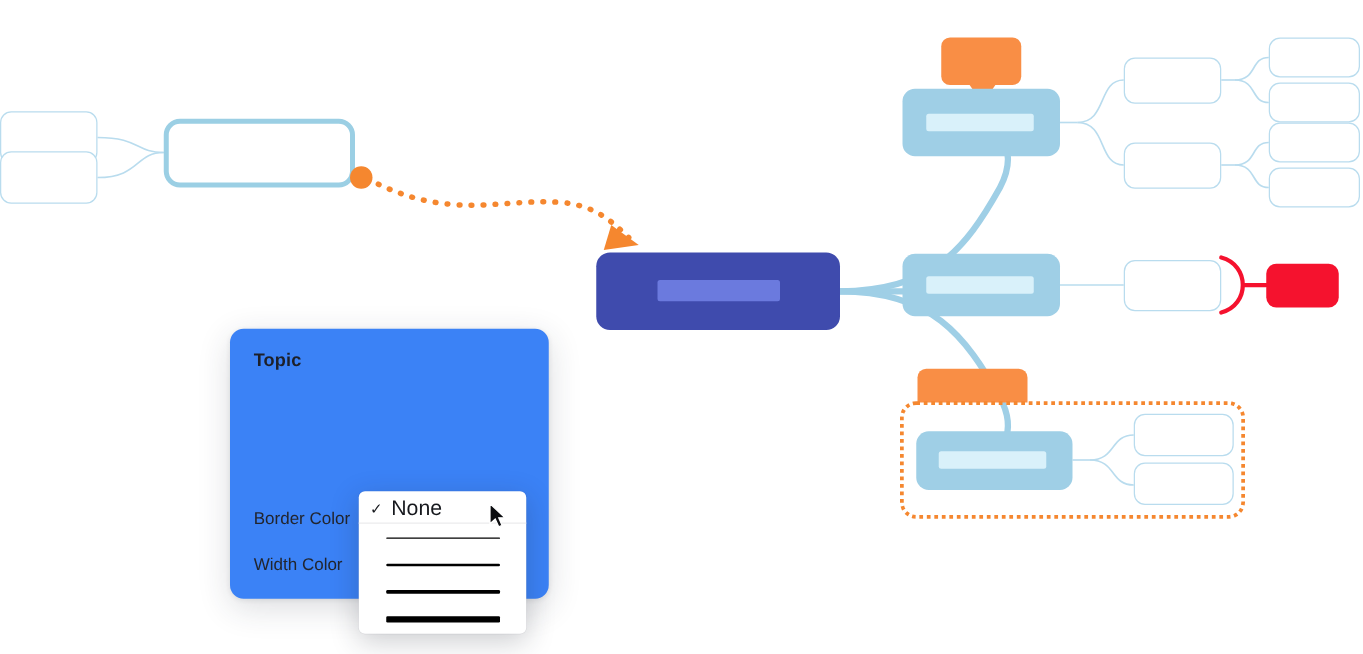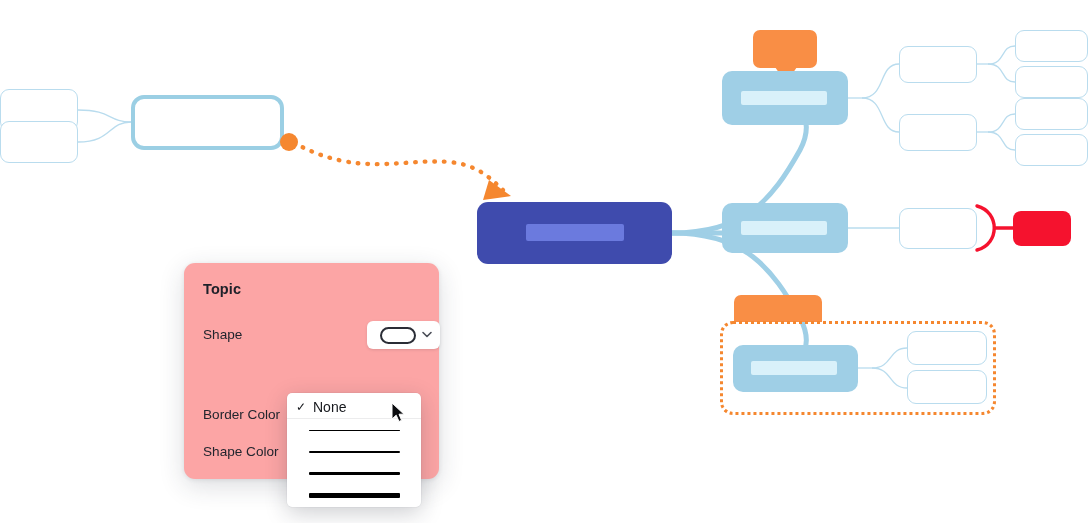--- a/index.html
+++ b/index.html
@@ -33,21 +33,21 @@
 
   
   .dotted-select{
     position:absolute;box-sizing:border-box;
     border:3px dotted #f5872f;border-radius:13px;
   }
 
   
   #panel{
     position:absolute;left:184px;top:263px;width:255px;height:216px;
-    background:#fca5a5;border-radius:11px;
+    background:#3b82f6;border-radius:11px;
     box-shadow:0 7px 26px rgba(40,45,60,.16), 0 1px 4px rgba(40,45,60,.10);
   }
   .panel-title{
     position:absolute;left:19px;top:18px;
     font-size:14.5px;font-weight:bold;color:#1d2029;letter-spacing:.1px;
   }
   .prop-row{position:absolute;left:19px;width:218px;height:30px;}
   .prop-label{
     position:absolute;left:0;top:6px;
     font-size:13.6px;color:#22252e;white-space:nowrap;
@@ -67,21 +67,21 @@
   #dropdown{
     position:absolute;left:287px;top:393px;width:134px;height:114px;
     background:#ffffff;border-radius:5px;
     box-shadow:0 6px 22px rgba(30,35,50,.22), 0 0 0 .5px rgba(30,35,50,.07);
   }
   .dd-item{position:absolute;left:0;width:134px;height:22px;}
   .dd-check{
     position:absolute;left:9px;top:3px;font-size:12px;color:#16181d;line-height:16px;
   }
   .dd-label{
-    position:absolute;left:26px;top:3px;font-size:14px;color:#16181d;line-height:16px;
+    position:absolute;left:26px;top:3px;font-size:17px;color:#16181d;line-height:16px;
   }
   .dd-sep{position:absolute;left:0;top:22px;width:134px;height:1px;background:#ececed;}
   .dd-line{position:absolute;left:22px;background:#000000;border-radius:1px;}
 
   
   #cursor{position:absolute;left:391px;top:402px;width:16px;height:22px;}
 </style>
 </head>
 <body>
 
@@ -157,37 +157,28 @@
 
   <svg class="layer">
     <path d="M294 143 C 360 178, 400 158, 450 162 C 478 165, 490 178, 503 190" fill="none" stroke="#f5872f" stroke-width="4.4" stroke-linecap="round" stroke-dasharray="0.6 9"></path>
     <polygon points="489,180 511,196 483,200" fill="#f5872f"></polygon>
     <circle cx="289" cy="142" r="9" fill="#f5872f"></circle>
   </svg>
 
   <div id="panel">
     <div class="panel-title">Topic</div>
 
-    <div class="prop-row" style="top:58px;">
-      <div class="prop-label">Shape</div>
-      <div class="shape-select">
-        <svg width="73" height="28" viewBox="0 0 73 28">
-          <rect x="14" y="7" width="34" height="15" rx="7.5" ry="7.5" fill="none" stroke="#2a2d36" stroke-width="2"></rect>
-          <path d="M56 11.5 L60 15.5 L64 11.5" fill="none" stroke="#4a4d57" stroke-width="1.6" stroke-linecap="round" stroke-linejoin="round"></path>
-        </svg>
-      </div>
-    </div>
 
 
     <div class="prop-row" style="top:138px;">
       <div class="prop-label">Border Color</div>
     </div>
 
     <div class="prop-row" style="top:175px;">
-      <div class="prop-label">Shape Color</div>
+      <div class="prop-label">Width Color</div>
     </div>
   </div>
 
   <div id="dropdown">
     <div class="dd-item" style="top:3px;">
       <div class="dd-check">✓</div>
       <div class="dd-label">None</div>
       <div class="dd-sep"></div>
     </div>
     <div class="dd-item" style="top:28px;height:20px;">

